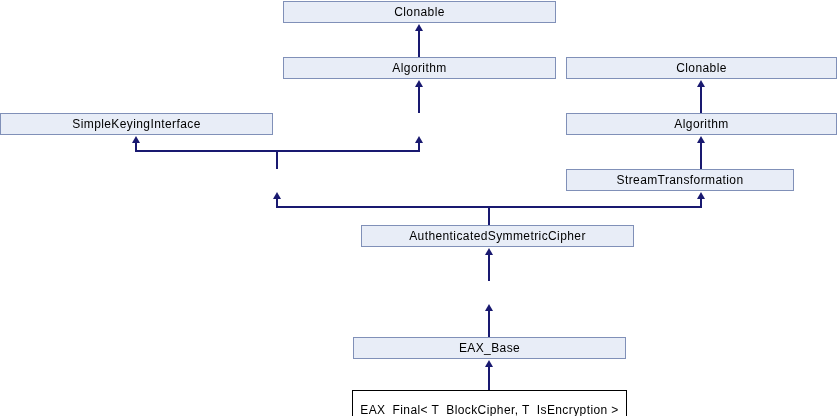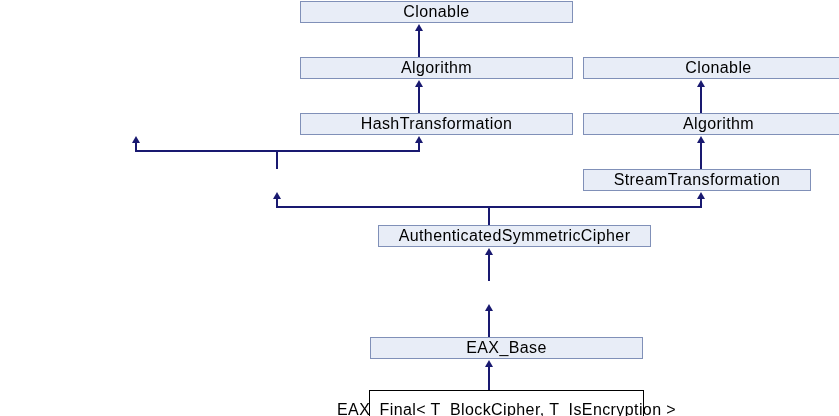--- a/index.html
+++ b/index.html
@@ -19,26 +19,25 @@
     font-family:"Liberation Sans",sans-serif;
     overflow:hidden;
   }
   .node{
     position:absolute;
     box-sizing:border-box;
     height:22px;
     background:var(--box-fill);
     border:1px solid var(--box-border);
     display:flex;align-items:center;justify-content:center;
-    font-size:16px;
+    font-size:12px;
     letter-spacing:0.4px;
     color:var(--text);
     white-space:nowrap;
     cursor:pointer;
-    margin-left:17px;
   }
   .node.focus{
     background:var(--focus-fill);
     border:1px solid var(--focus-border);
     height:39px;
     cursor:default;
   }
   #edges{position:absolute;left:0;top:0;width:839px;height:416px;pointer-events:none;}
   #edges path{stroke:var(--arrow);stroke-width:2;fill:none;}
   #edges polygon{fill:var(--arrow);stroke:none;}
@@ -86,22 +85,22 @@
     <g>
       <polygon points="489,360 485,367 493,367"></polygon>
         <path d="M489,366 V390"></path>
     </g>
   </svg>
 
   <div class="node" style="left:283px;top:1px;width:273px">Clonable</div>
 
   <div class="node" style="left:283px;top:57px;width:273px">Algorithm</div>
 
+  <div class="node" style="left:0px;top:113px;width:273px">SimpleKeyingInterface</div>
 
-  <div class="node" style="left:283px;top:113px;width:273px">HashTransformation</div>
 
   <div class="node" style="left:566px;top:57px;width:271px">Clonable</div>
 
   <div class="node" style="left:566px;top:113px;width:271px">Algorithm</div>
 
 
   <div class="node" style="left:566px;top:169px;width:228px">StreamTransformation</div>
 
   <div class="node" style="left:361px;top:225px;width:273px">AuthenticatedSymmetricCipher</div>
 

